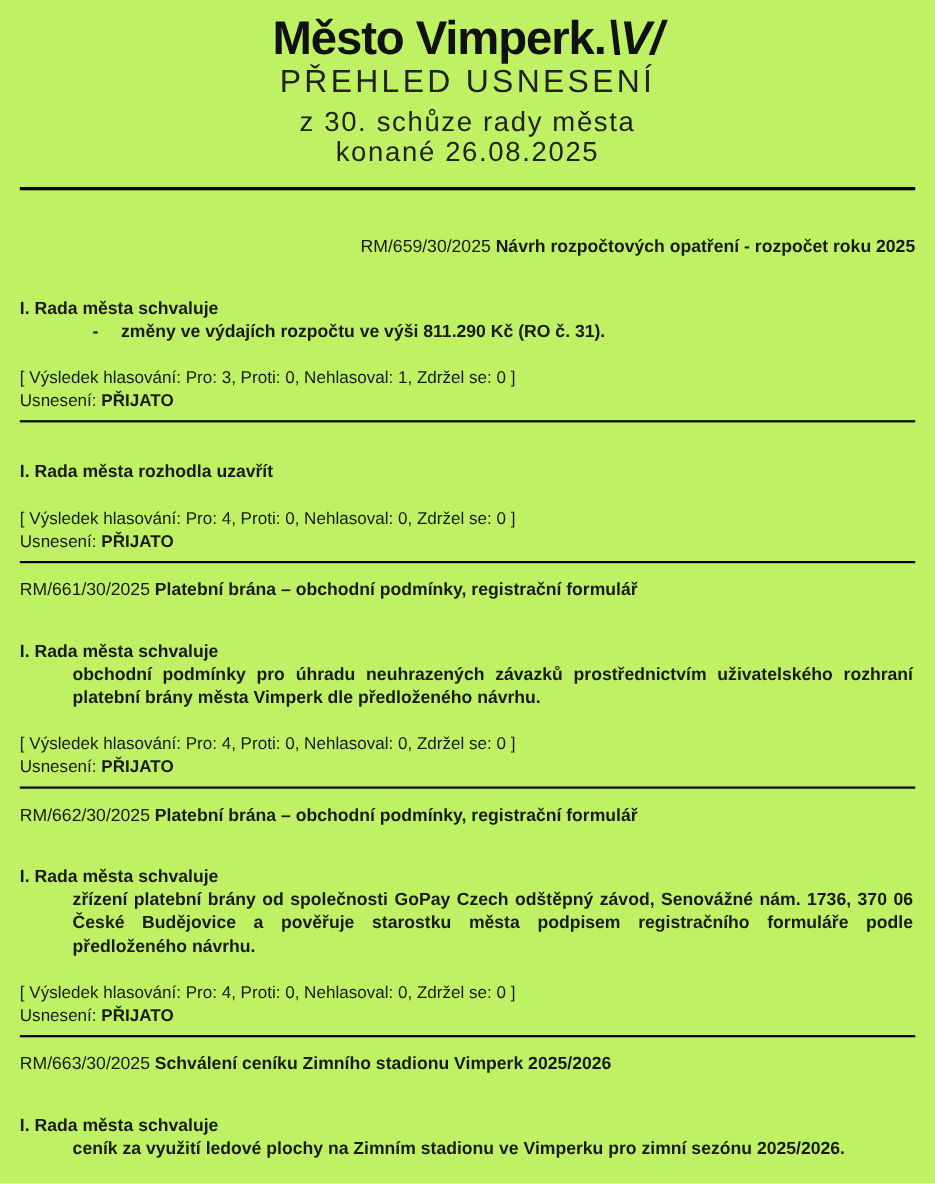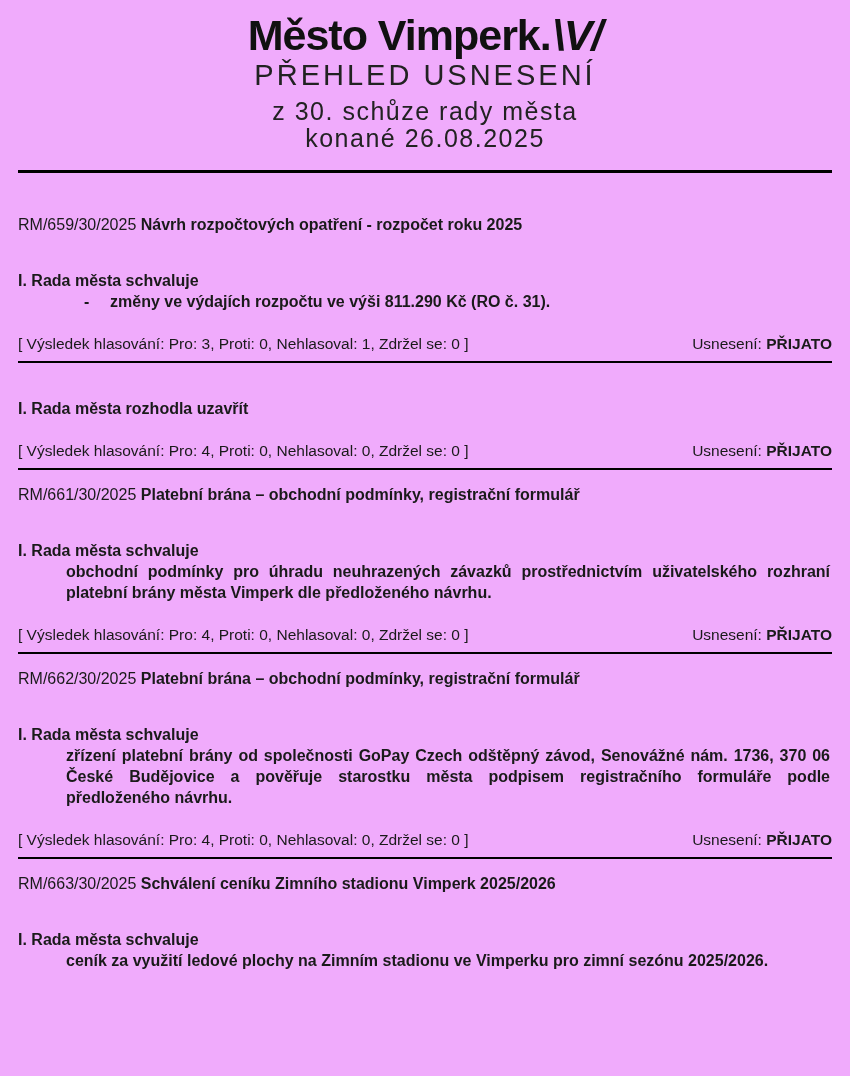--- a/index.html
+++ b/index.html
@@ -7,21 +7,21 @@
     padding: 0;
     background: #ffffff;
     color: #1a1a1a;
     font-family: "Liberation Sans", sans-serif;
   }
   .page {
     width: 850px;
     height: 1076px;
     box-sizing: border-box;
     padding: 12px 18px 12px 18px;
-    background: #f0abfc;
+    background: #bef264;
     overflow: hidden;
   }
   
   .doc-header { text-align: center; }
   .logo-line {
     font-size: 43px;
     font-weight: bold;
     letter-spacing: -1px;
     line-height: 1.1;
     color: #111;
@@ -46,21 +46,21 @@
     color: #222;
   }
   .rule-thick {
     border: none;
     border-top: 3px solid #000;
     margin: 18px 0 0 0;
   }
   
   .res { font-size: 16px; line-height: 21px; }
   .res-head { margin-top: 14px; }
-  .res:first-of-type .res-head { margin-top: 41px; }
+  .res:first-of-type .res-head { margin-top: 41px; text-align: right; }
   .res-id { font-weight: normal; }
   .b { font-weight: bold; }
   .clause { margin-top: 35px; }
   .res-body {
     margin-left: 48px;
     margin-right: 2px;
     text-align: justify;
     font-weight: bold;
   }
   .bullet-row {
@@ -68,20 +68,21 @@
     display: flex;
     font-weight: bold;
   }
   .bullet-marker { width: 26px; flex: 0 0 26px; }
   .vote-row {
     margin-top: 21px;
     display: flex;
     justify-content: space-between;
     align-items: baseline;
     font-size: 15.5px;
+    flex-direction: column;
   }
   .sep {
     border-bottom: 2px solid #000;
     margin-top: 7px;
   }
 </style>
 </head>
 <body>
 
 <div class="page">

